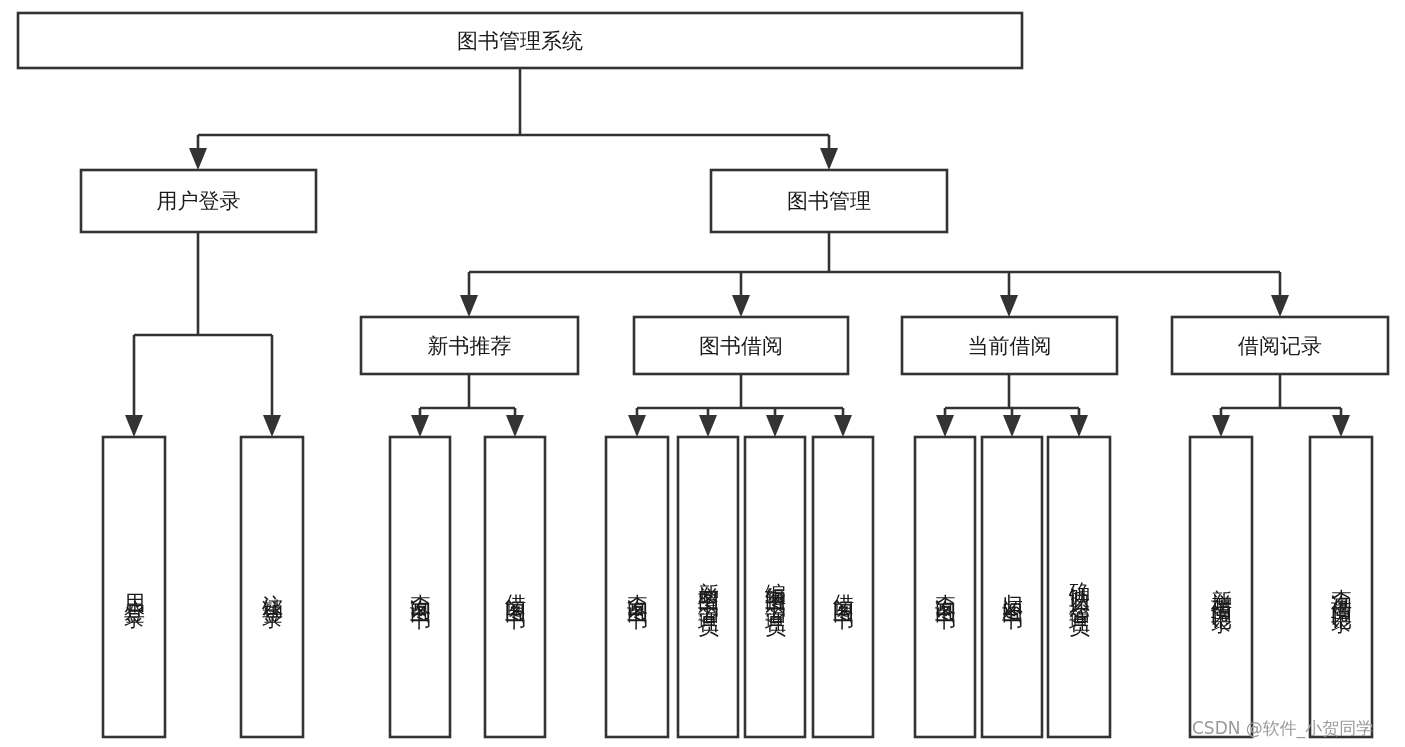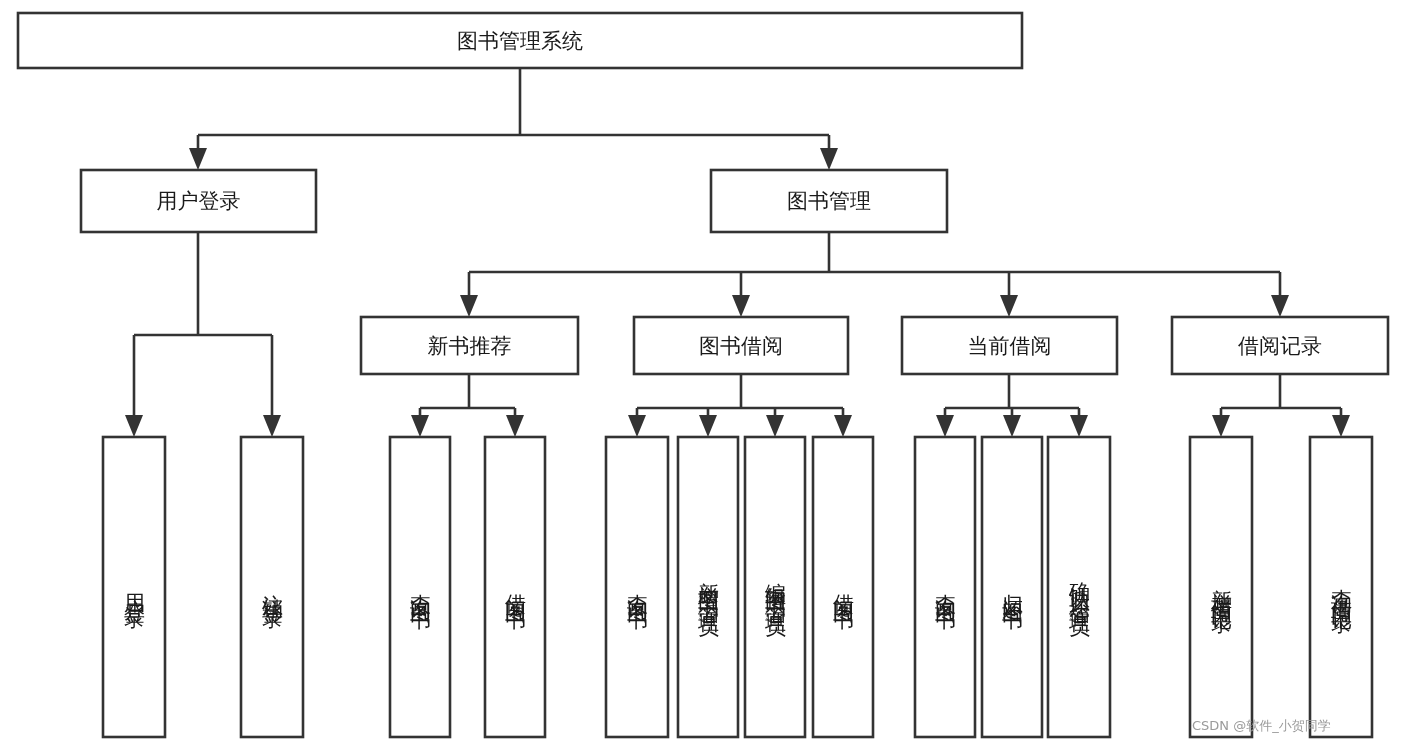--- a/index.html
+++ b/index.html
@@ -60,21 +60,21 @@
     color: #1a1a1a;
     display: flex;
     align-items: center;
     justify-content: center;
     white-space: nowrap;
     pointer-events: none;
   }
   .watermark {
     position: absolute;
     font-family: "DejaVu Sans", "Liberation Sans", sans-serif;
-    font-size: 13px;
+    font-size: 17px;
     color: #9a9a9a;
     white-space: nowrap;
   }
 </style>
 </head>
 <body>
 
 <div id="diagram-root">
   <svg class="flow" viewBox="0 0 1405 747" xmlns="http://www.w3.org/2000/svg">
     <g id="connector-layer">

